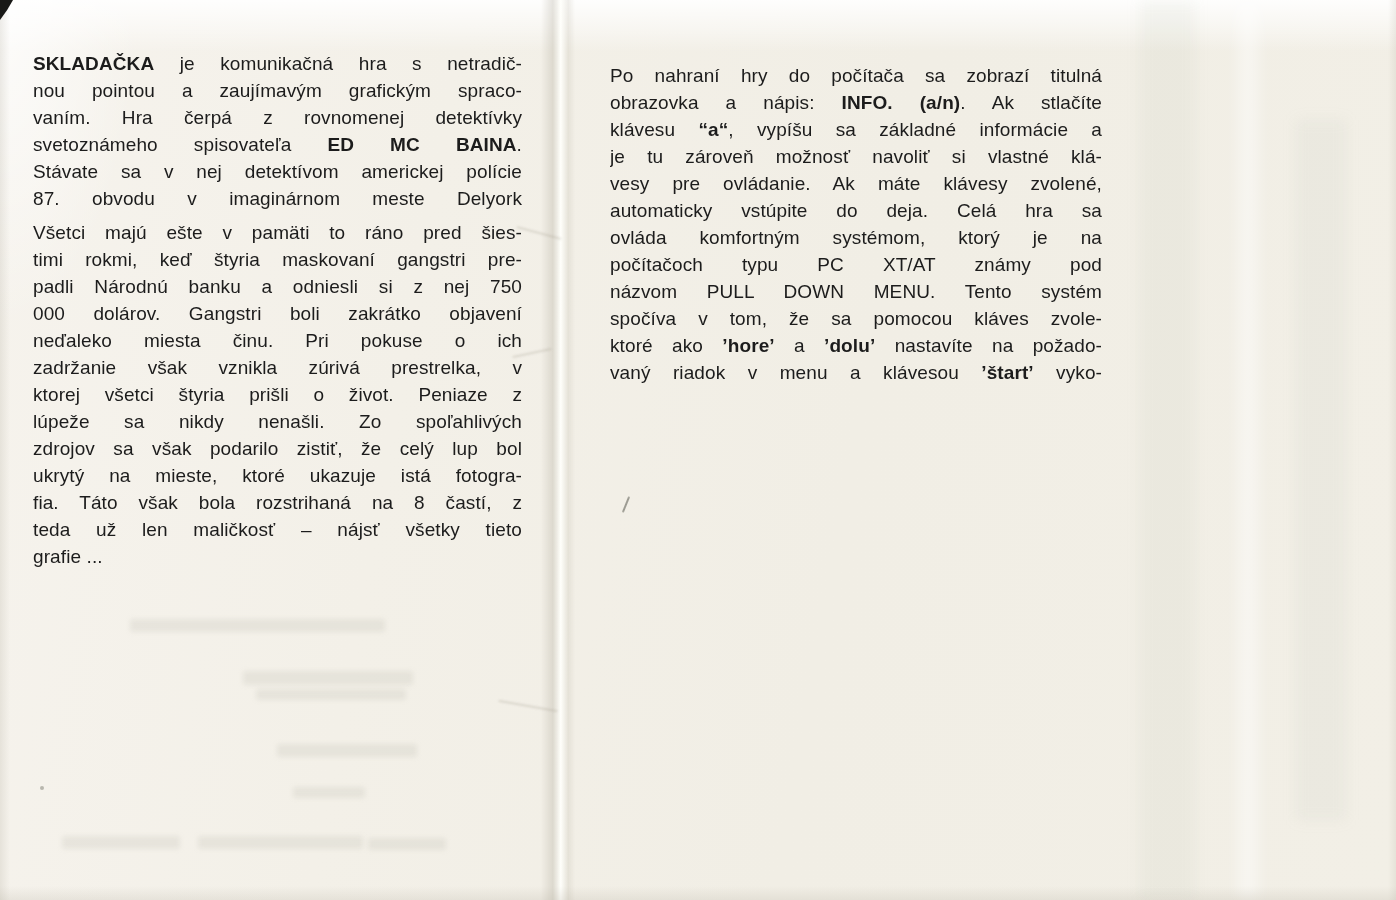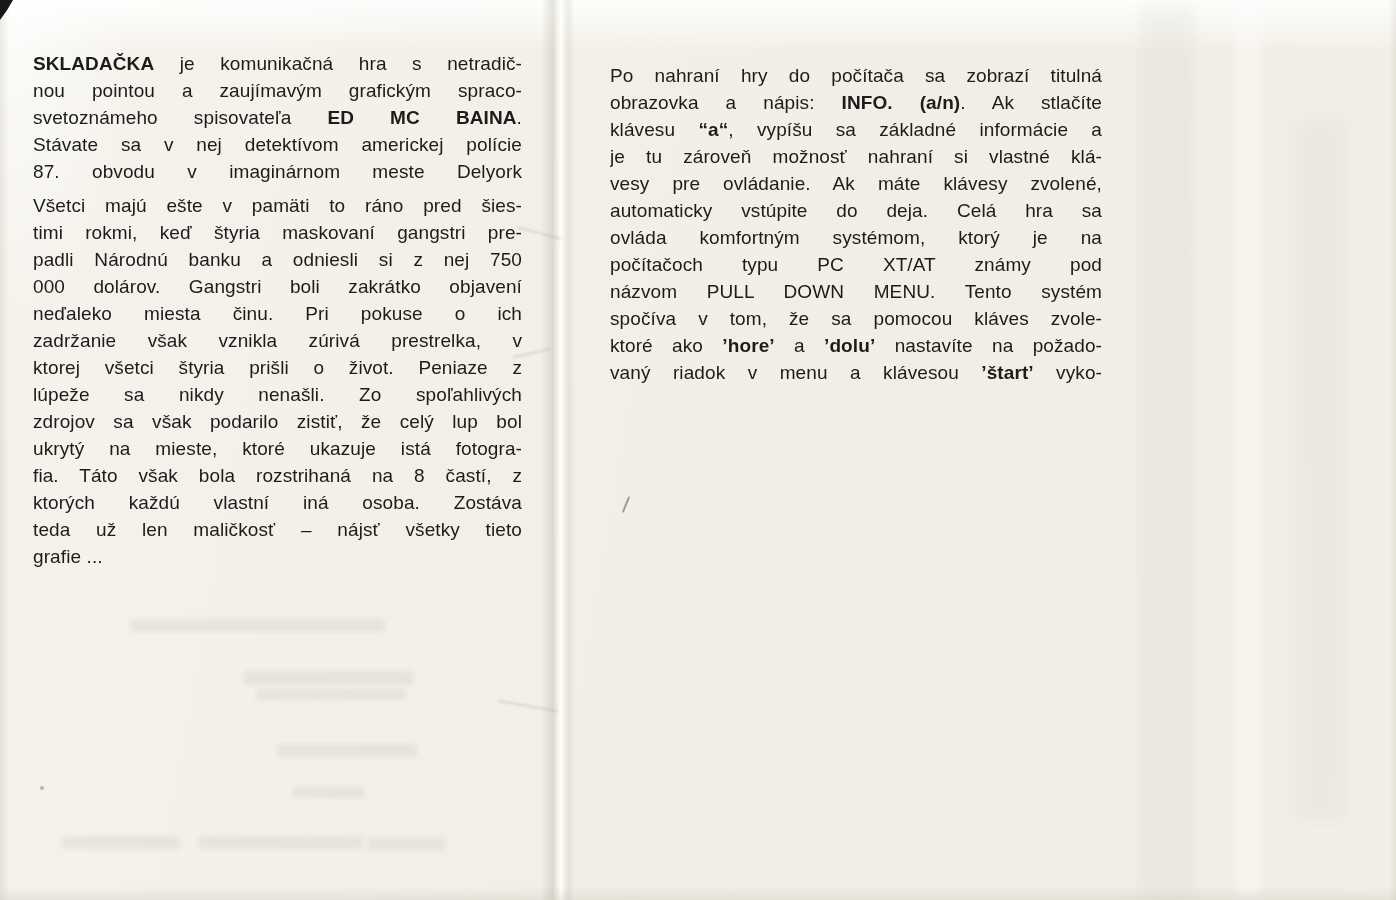--- a/index.html
+++ b/index.html
@@ -89,47 +89,47 @@
   <div class="sm sm6"></div>
   <div class="sm sm7"></div>
   <div class="sm sm8"></div>
   <div class="speck"></div>
   <div class="pencil"></div>
 
   <div class="col col-left">
       <div class="para">
         <div class="line j"><span class="b">SKLADAČKA</span><span> je komunikačná hra s netradič-</span></div>
         <div class="line j"><span>nou pointou a zaujímavým grafickým spraco-</span></div>
+        <div class="line j"><span>vaním. Hra čerpá z rovnomenej detektívky</span></div>
         <div class="line j"><span>svetoznámeho spisovateľa </span><span class="b">ED MC BAINA</span><span>.</span></div>
         <div class="line j"><span>Stávate sa v nej detektívom americkej polície</span></div>
         <div class="line j"><span>87. obvodu v imaginárnom meste Delyork</span></div>
       </div>
       <div class="para">
         <div class="line j"><span>Všetci majú ešte v pamäti to ráno pred šies-</span></div>
         <div class="line j"><span>timi rokmi, keď štyria maskovaní gangstri pre-</span></div>
         <div class="line j"><span>padli Národnú banku a odniesli si z nej 750</span></div>
         <div class="line j"><span>000 dolárov. Gangstri boli zakrátko objavení</span></div>
         <div class="line j"><span>neďaleko miesta činu. Pri pokuse o ich</span></div>
         <div class="line j"><span>zadržanie však vznikla zúrivá prestrelka, v</span></div>
         <div class="line j"><span>ktorej všetci štyria prišli o život. Peniaze z</span></div>
         <div class="line j"><span>lúpeže sa nikdy nenašli. Zo spoľahlivých</span></div>
         <div class="line j"><span>zdrojov sa však podarilo zistiť, že celý lup bol</span></div>
         <div class="line j"><span>ukrytý na mieste, ktoré ukazuje istá fotogra-</span></div>
         <div class="line j"><span>fia. Táto však bola rozstrihaná na 8 častí, z</span></div>
-        <div class="line j"><span>ktorých každú vlastní iná osoba. Zostáva</span></div>
         <div class="line j"><span>teda už len maličkosť – nájsť všetky tieto</span></div>
         <div class="line"><span>grafie ...</span></div>
       </div>
     </div>
   <div class="col col-right">
       <div class="para">
         <div class="line j"><span>Po nahraní hry do počítača sa zobrazí titulná</span></div>
         <div class="line j"><span>obrazovka a nápis: </span><span class="b">INFO. (a/n)</span><span>. Ak stlačíte</span></div>
         <div class="line j"><span>klávesu </span><span class="b">“a“</span><span>, vypíšu sa základné informácie a</span></div>
-        <div class="line j"><span>je tu zároveň možnosť nahraní si vlastné klá-</span></div>
+        <div class="line j"><span>je tu zároveň možnosť navoliť si vlastné klá-</span></div>
         <div class="line j"><span>vesy pre ovládanie. Ak máte klávesy zvolené,</span></div>
         <div class="line j"><span>automaticky vstúpite do deja. Celá hra sa</span></div>
         <div class="line j"><span>ovláda komfortným systémom, ktorý je na</span></div>
         <div class="line j"><span>počítačoch typu PC XT/AT známy pod</span></div>
         <div class="line j"><span>názvom PULL DOWN MENU. Tento systém</span></div>
         <div class="line j"><span>spočíva v tom, že sa pomocou kláves zvole-</span></div>
         <div class="line j"><span>ktoré ako </span><span class="b">’hore’</span><span> a </span><span class="b">’dolu’</span><span> nastavíte na požado-</span></div>
         <div class="line j"><span>vaný riadok v menu a klávesou </span><span class="b">’štart’</span><span> vyko-</span></div>
       </div>
     </div>

